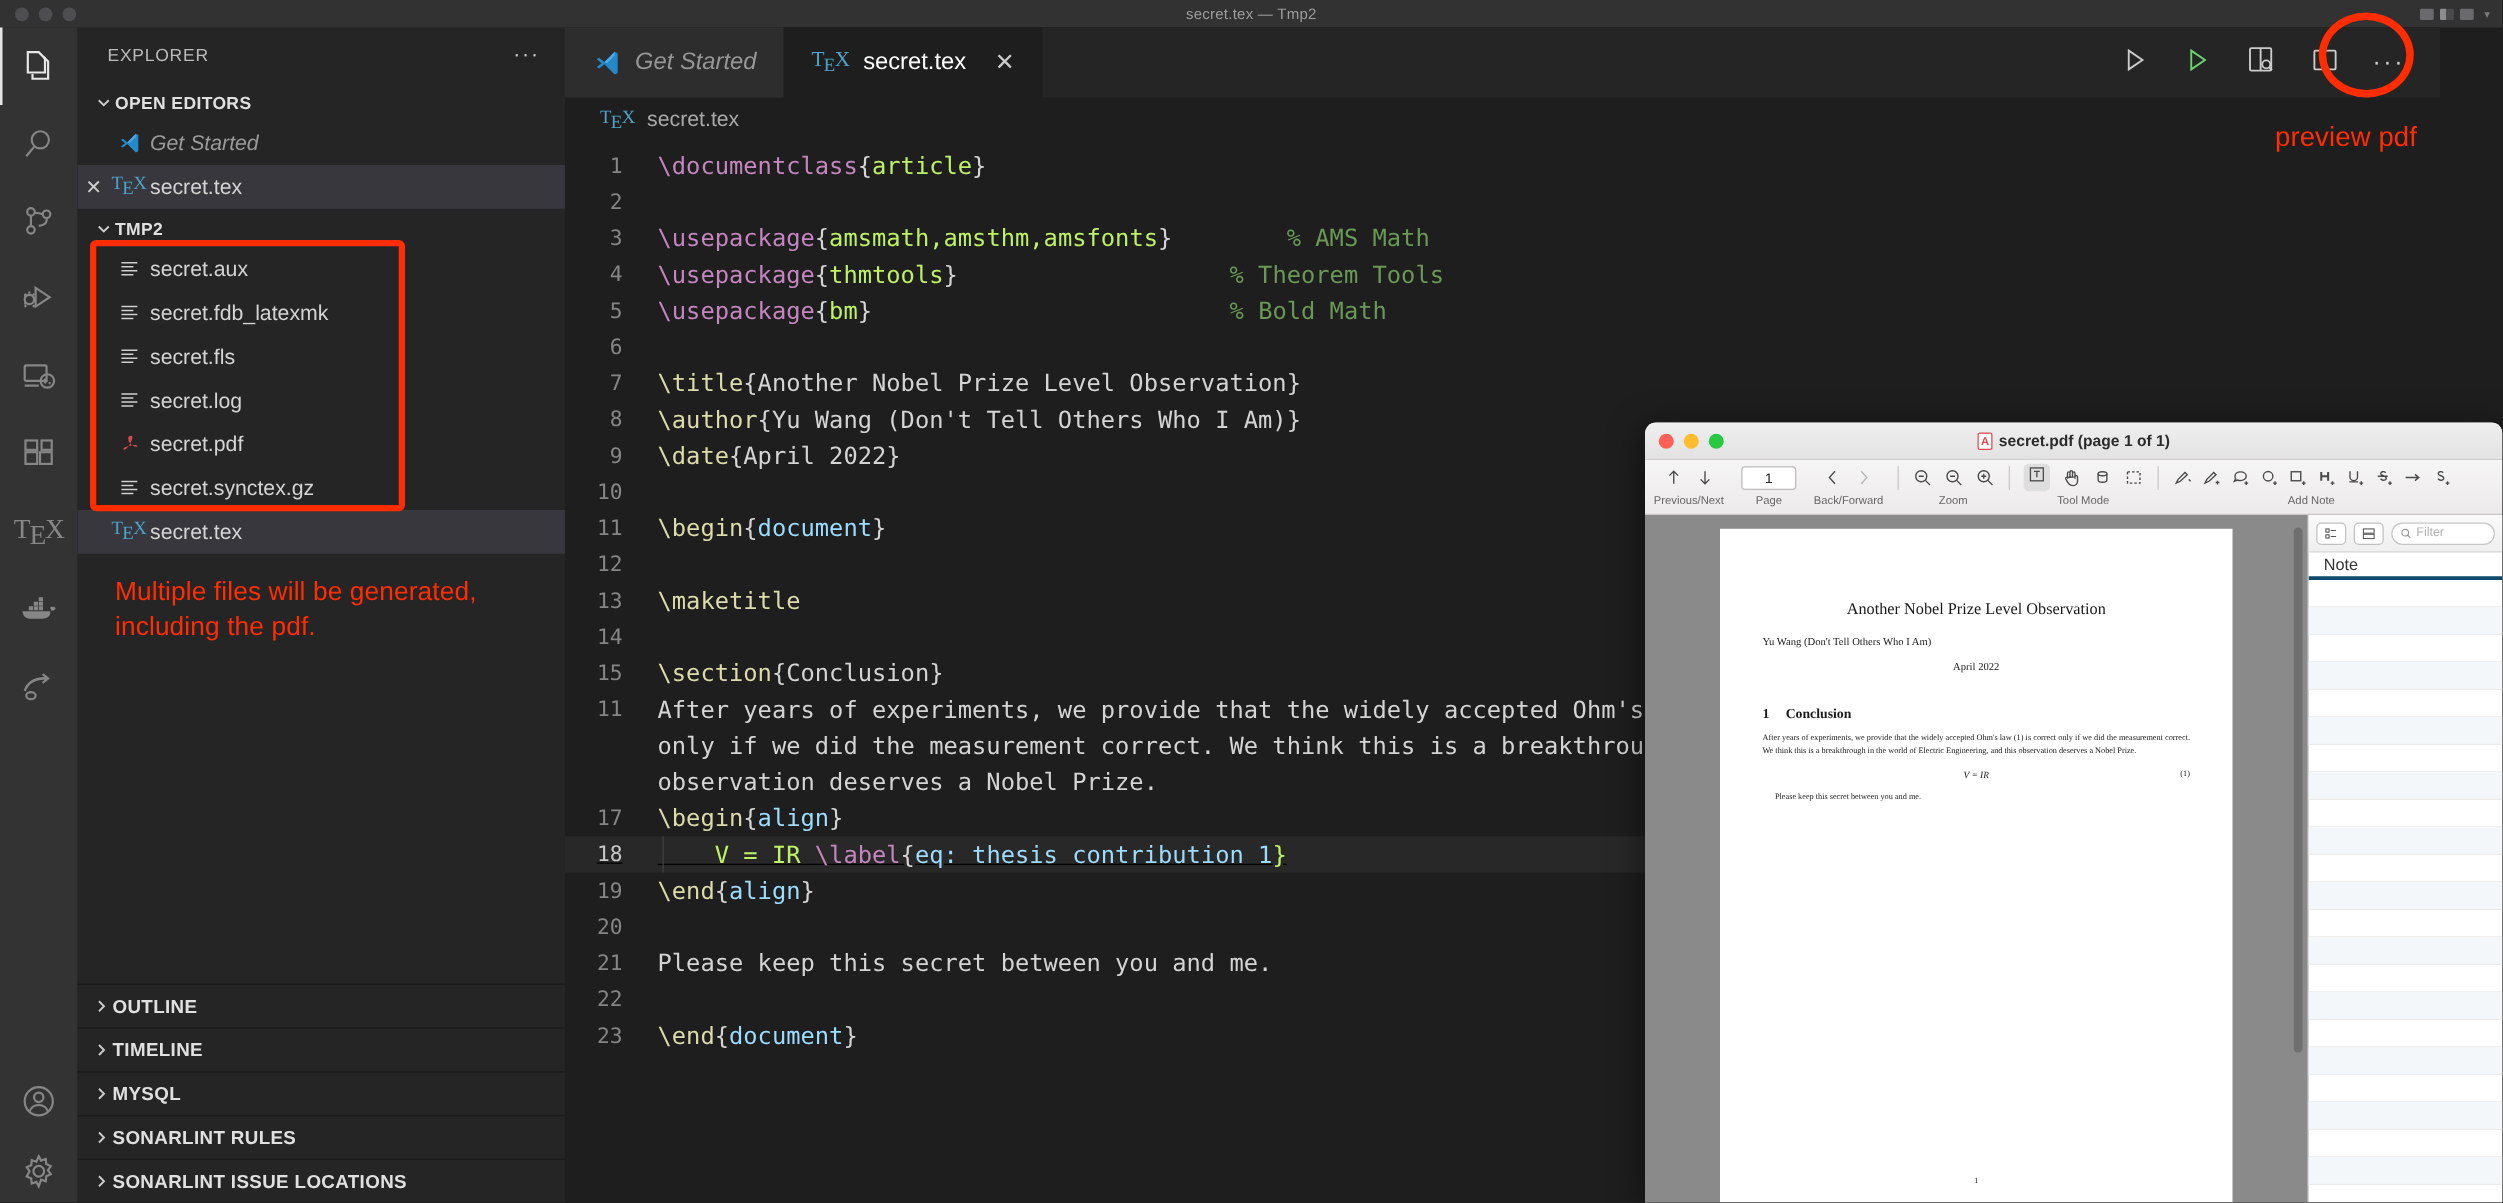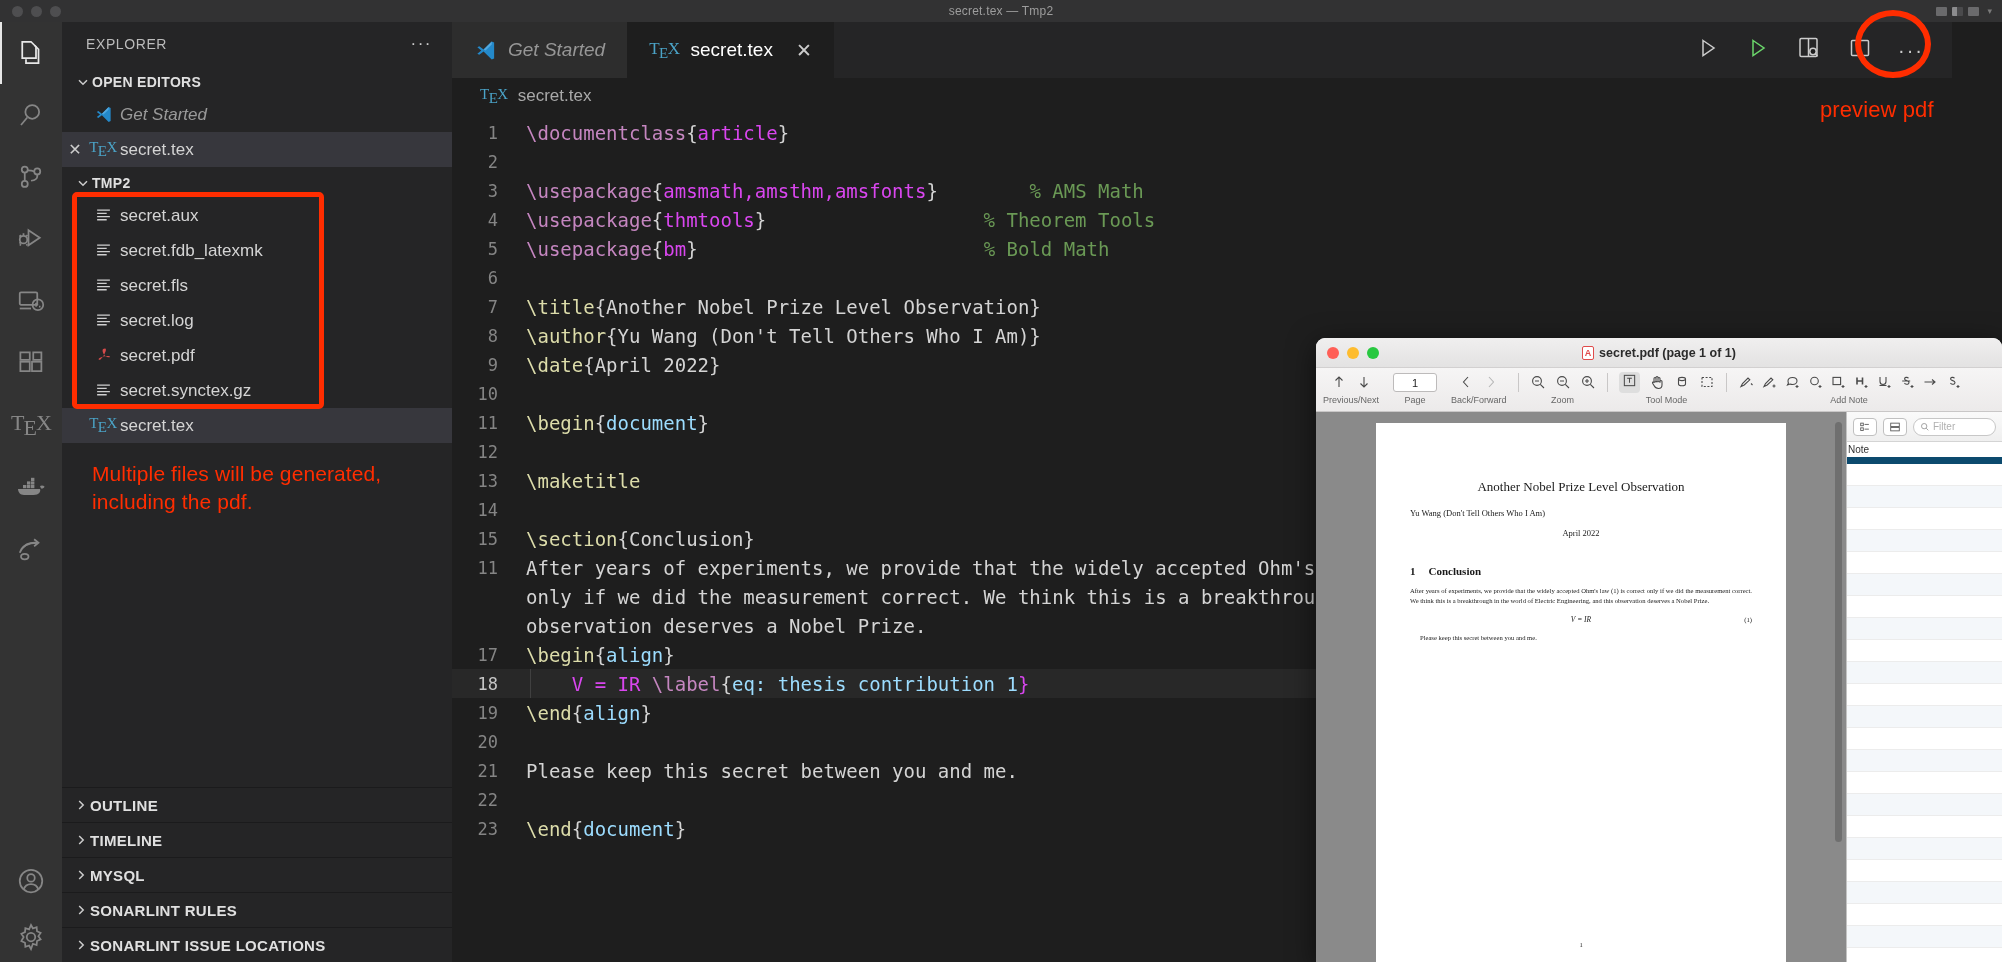--- a/index.html
+++ b/index.html
@@ -110,29 +110,29 @@
   .tabs-actions {
     margin-left: auto; display: flex; align-items: center; gap: 26px; padding-right: 28px; color: #cccccc;
   }
   .breadcrumbs {
     height: 36px; display: flex; align-items: center; gap: 10px; padding-left: 28px;
     font-size: 17px; color: #a9a9a9; background: #1e1e1e;
   }
 
   .code { position: relative; padding-top: 4px; font-family: "DejaVu Sans Mono", monospace; font-size: 19px; }
   .cline { display: flex; height: 29px; align-items: center; position: relative; }
-  .cline.active { background: #282828; }
+  .cline.active { background: #282828; text-decoration: underline; }
   .ln {
     width: 74px; text-align: right; padding-right: 28px; color: #858585; font-size: 17px; flex: 0 0 74px;
     font-family: "DejaVu Sans Mono", monospace;
   }
   .cline.active .ln { color: #c6c6c6; }
   .ctext { white-space: pre; color: #d4d4d4; }
   .ctext .cmd-m { color: #c586c0; }
-  .ctext .arg-t { color: #d946ef; margin-top: 23px; }
+  .ctext .arg-t { color: #bef264; margin-top: 23px; }
   .ctext .com { color: #6a9955; }
   .ctext .cmd-y { color: #dcdcaa; }
   .ctext .arg-b { color: #9cdcfe; }
   .ctext .brace { color: #d4d4d4; }
   .guide { position: absolute; left: 78px; top: 0; bottom: 0; width: 1px; background: #404040; }
 
   
   .pdfwin {
     position: absolute; left: 1316px; top: 338px; width: 686px; height: 624px;
     background: #ececec; border-radius: 9px 9px 0 0; overflow: hidden;
@@ -197,22 +197,22 @@
   }
   .nbtn {
     width: 24px; height: 18px; border: 1px solid #c0c0c0; border-radius: 4px; background: #fff;
     display: flex; align-items: center; justify-content: center; color: #555;
   }
   .nfilter {
     flex: 1; height: 18px; border: 1px solid #c7c7c7; border-radius: 9px; background: #fff;
     display: flex; align-items: center; gap: 3px; padding: 0 6px; font-size: 10px; color: #b0b0b0;
   }
   .notes-header {
-    height: 22px; display: flex; align-items: center; padding-left: 1px; font-size: 10px;
-    color: #333; border-bottom: 7px solid #0c4a6e;
+    height: 22px; display: flex; align-items: center; padding-left: 12px; font-size: 13px;
+    color: #333; border-bottom: 3px solid #0c4a6e;
   }
   .note-row { height: 22px; border-bottom: 1px solid #ececec; }
   .note-row:nth-child(even) { background: #f4f7fa; }
 </style>
 </head>
 <body>
 
 <div id="app">
 
   <div class="titlebar">

